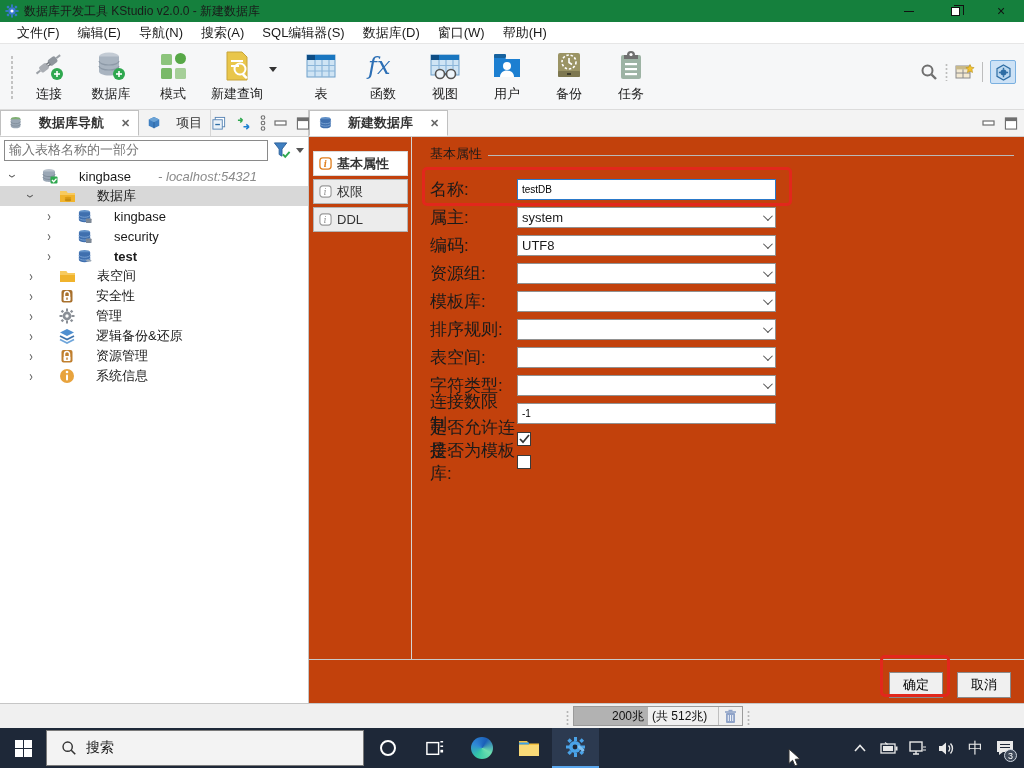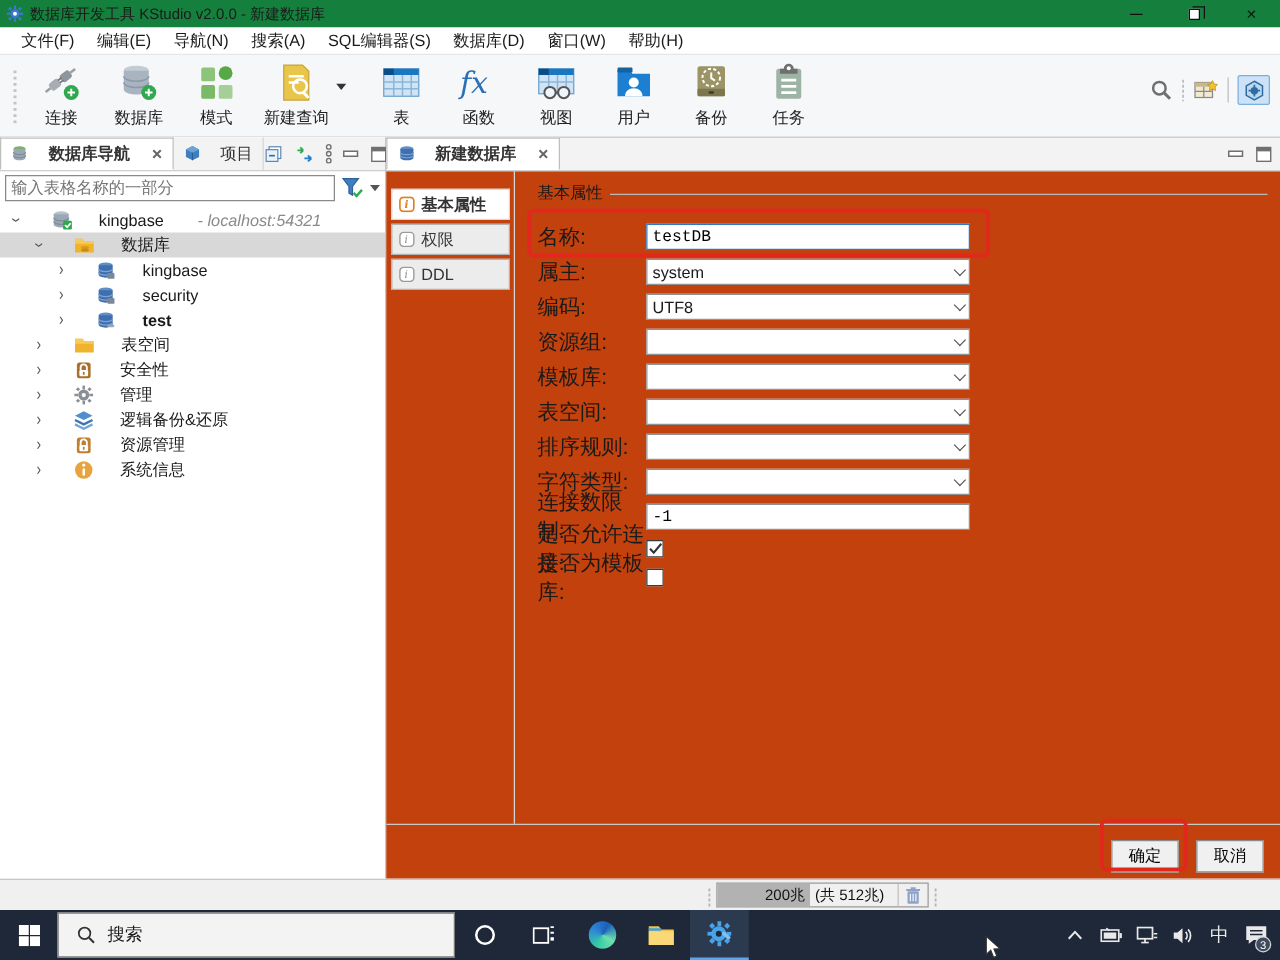--- a/index.html
+++ b/index.html
@@ -62,21 +62,21 @@
   .side-tab{height:25px;margin-bottom:3px;border:1px solid #b3b3b3;background:#ececec;display:flex;align-items:center;gap:5px;padding:0 5px;font-size:13px;color:#333}
   .side-tab.active{background:#fff;border-color:#d9d9d9;font-weight:bold}
   .v-sep{position:absolute;left:102px;top:0;bottom:0;width:1px;background:#d4d4d4}
   .form-area{position:absolute;left:103px;top:0;right:0;bottom:0;padding:8px 10px 0 18px}
   .group-head{display:flex;align-items:center;font-size:13px;margin-bottom:12px}
   .group-head .line{flex:1;border-top:1px solid #b9b9b9;margin-left:6px;margin-top:2px}
   .frow{display:flex;align-items:center;height:28px}
   .frow label{width:87px;font-size:17px;flex:none}
   .ctl{width:259px;height:21px;border:1px solid #919191;background:#fff;display:flex;align-items:center;font-size:13px;padding:0 4px;position:relative}
   .ctl.focus{border:1px solid #2a79c9}
-  .ctl input{border:none;outline:none;width:100%;font-size:13px;font-family:Liberation Mono, monospace;background:transparent}
+  .ctl input{border:none;outline:none;width:100%;font-size:10px;font-family:Liberation Sans, sans-serif;background:transparent}
   .combo .chev{position:absolute;right:5px;top:6px;width:7px;height:7px;border-right:1.6px solid #555;border-bottom:1.6px solid #555;transform:rotate(45deg) translateY(-2px)}
   .cbrow{height:23px}
   .cb{width:14px;height:14px;border:1.5px solid #3a3a3a;background:#fff;display:flex;align-items:center;justify-content:center}
 
   .button-bar{position:absolute;left:0;right:0;bottom:0;height:44px;border-top:1px solid #c9c9c9}
   .btn{position:absolute;top:12px;width:54px;height:26px;background:#f0f0f0;border:1px solid #8a8a8a;font-size:13px;font-family:Liberation Mono, monospace;display:flex;align-items:center;justify-content:center}
   .btn-ok{right:81px}
   .btn-cancel{right:13px}
 
   
@@ -614,28 +614,28 @@
             </div>
         </div>
         <div class="frow">
           <label>模板库:</label>
           <div class="ctl combo">
               <span></span>
               <div class="chev"></div>
             </div>
         </div>
         <div class="frow">
-          <label>表空间:</label>
+          <label>排序规则:</label>
           <div class="ctl combo">
               <span></span>
               <div class="chev"></div>
             </div>
         </div>
         <div class="frow">
-          <label>排序规则:</label>
+          <label>表空间:</label>
           <div class="ctl combo">
               <span></span>
               <div class="chev"></div>
             </div>
         </div>
         <div class="frow">
           <label>字符类型:</label>
           <div class="ctl combo">
               <span></span>
               <div class="chev"></div>

